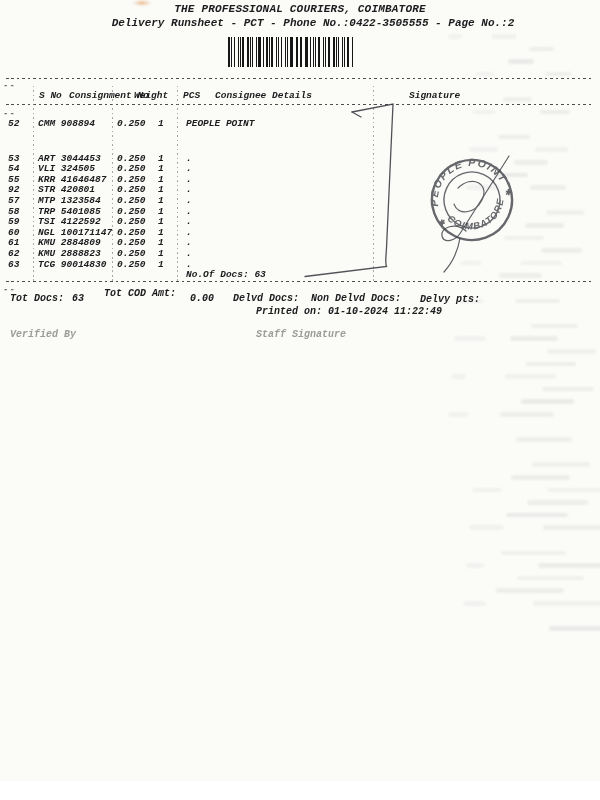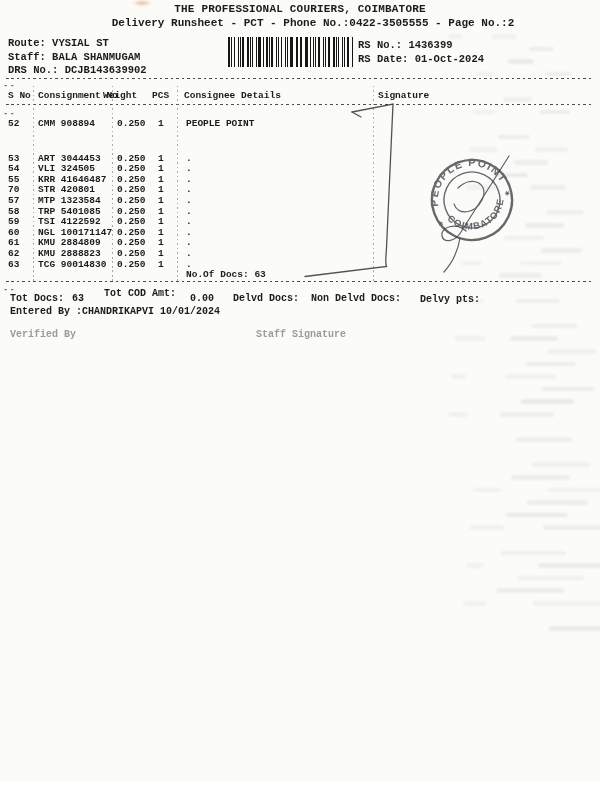--- a/index.html
+++ b/index.html
@@ -1,34 +1,34 @@
 <!DOCTYPE html>
 <html><head>
 <meta charset="utf-8">
 <style>
   html,body{margin:0;padding:0;background:#ffffff;}
   .page{
     position:relative;width:600px;height:781px;overflow:hidden;
     background:#fbfbf8;
     font-family:"Liberation Mono","DejaVu Sans Mono",monospace;
-    color:#1c1c1e;font-weight:700;
+    color:#1c1c1e;font-weight:700;font-style:italic;
   }
   .abs{position:absolute;white-space:nowrap;}
   .title{top:3px;left:0;width:600px;text-align:center;font-size:11px;letter-spacing:.2px;}
   .subtitle{top:17px;left:13px;width:600px;text-align:center;font-size:11px;}
   .meta-left{top:37px;left:8px;font-size:10.5px;line-height:13.5px;}
   .meta-right{top:39px;left:358px;font-size:10.5px;line-height:13.5px;}
   .meta-left div,.meta-right div{white-space:pre;}
   .barcode{top:37px;left:228px;width:126px;height:30px;display:flex;align-items:stretch;}
   .barcode i{display:block;background:#161616;}
   .hdash{height:1px;left:6px;width:588px;
     background:repeating-linear-gradient(90deg,#4c4c4c 0 2.5px,transparent 2.5px 5.5px);}
   .vdot{width:1px;top:86px;height:198px;opacity:.75;
     background:repeating-linear-gradient(180deg,#8d8d8d 0 1.5px,transparent 1.5px 4.5px);}
-  .th{top:90px;font-size:9.5px;}
+  .th{top:90px;font-size:9.5px;margin-left:31px;}
   .tick{color:#787878;font-size:9px;letter-spacing:1px;}
   .rows{top:119px;left:0;width:600px;}
   .trow{position:relative;height:10.6px;font-size:9.5px;line-height:10.6px;}
   .trow.first{margin-bottom:24px;}
   .trow span{position:absolute;white-space:nowrap;}
   .c-sno{left:8px;} .c-con{left:38px;} .c-wt{left:117px;}
   .c-pcs{left:158px;} .c-cde{left:186px;}
   .nodocs{top:269px;left:186px;font-size:9.5px;}
   .sum{font-size:10px;}
   .faded{color:#9b9b99;}
@@ -43,25 +43,20 @@
 </head>
 <body>
 
 <div class="page">
 
   <div class="abs smudge"></div>
 
   <div class="abs title">THE PROFESSIONAL COURIERS, COIMBATORE</div>
   <div class="abs subtitle">Delivery Runsheet - PCT - Phone No.:0422-3505555 - Page No.:2</div>
 
-  <div class="abs meta-left">
-    <div>Route: VYSIAL ST</div>
-    <div>Staff: BALA SHANMUGAM</div>
-    <div>DRS No.: DCJB143639902</div>
-  </div>
 
   <div class="abs barcode" id="barcode">
       <i style="width: 3px; margin-right: 1px;"></i>
       <i style="width: 1px; margin-right: 2px;"></i>
       <i style="width: 2px; margin-right: 3px;"></i>
       <i style="width: 1px; margin-right: 1px;"></i>
       <i style="width: 1px; margin-right: 2px;"></i>
       <i style="width: 3px; margin-right: 3px;"></i>
       <i style="width: 2px; margin-right: 1px;"></i>
       <i style="width: 1px; margin-right: 2px;"></i>
@@ -92,24 +87,20 @@
       <i style="width: 4px; margin-right: 3px;"></i>
       <i style="width: 2px; margin-right: 1px;"></i>
       <i style="width: 1px; margin-right: 2px;"></i>
       <i style="width: 1px; margin-right: 3px;"></i>
       <i style="width: 2px; margin-right: 1px;"></i>
       <i style="width: 1px; margin-right: 2px;"></i>
       <i style="width: 3px; margin-right: 3px;"></i>
       <i style="width: 2px; margin-right: 1px;"></i>
     </div>
 
-  <div class="abs meta-right">
-    <div>RS No.: 1436399</div>
-    <div>RS Date: 01-Oct-2024</div>
-  </div>
 
   <div class="abs hdash" style="top:78px"></div>
   <div class="abs tick" style="top:81px;left:3px">--</div>
 
   <div class="abs th" style="left:8px">S No</div>
   <div class="abs th" style="left:38px">Consignment No</div>
   <div class="abs th" style="left:103px">Weight</div>
   <div class="abs th" style="left:152px">PCS</div>
   <div class="abs th" style="left:184px">Consignee Details</div>
   <div class="abs th" style="left:378px">Signature</div>
@@ -145,21 +136,21 @@
       <span class="c-cde">.</span>
     </div>
       <div class="trow">
       <span class="c-sno">55</span>
       <span class="c-con">KRR 41646487</span>
       <span class="c-wt">0.250</span>
       <span class="c-pcs">1</span>
       <span class="c-cde">.</span>
     </div>
       <div class="trow">
-      <span class="c-sno">70</span>
+      <span class="c-sno">92</span>
       <span class="c-con">STR 420801</span>
       <span class="c-wt">0.250</span>
       <span class="c-pcs">1</span>
       <span class="c-cde">.</span>
     </div>
       <div class="trow">
       <span class="c-sno">57</span>
       <span class="c-con">MTP 1323584</span>
       <span class="c-wt">0.250</span>
       <span class="c-pcs">1</span>
@@ -215,21 +206,21 @@
   <div class="abs tick" style="top:285px;left:3px">--</div>
 
   <div class="abs sum" style="top:293px;left:10px">Tot Docs:</div>
   <div class="abs sum" style="top:293px;left:72px">63</div>
   <div class="abs sum" style="top:288px;left:104px">Tot COD Amt:</div>
   <div class="abs sum" style="top:293px;left:190px">0.00</div>
   <div class="abs sum" style="top:293px;left:233px">Delvd Docs:</div>
   <div class="abs sum" style="top:293px;left:311px">Non Delvd Docs:</div>
   <div class="abs sum" style="top:294px;left:420px">Delvy pts:</div>
 
-  <div class="abs sum" style="top:306px;left:10px">Entered By :CHANDRIKAPVI 10/01/2024</div>
+  <div class="abs sum" style="top:306px;left:256px">Printed on: 01-10-2024 11:22:49</div>
 
   <div class="abs sum faded" style="top:329px;left:10px">Verified By</div>
   <div class="abs sum faded" style="top:329px;left:256px">Staff Signature</div>
 
   <svg class="pen-svg" width="600" height="800" viewBox="0 0 600 800">
     <g fill="none" stroke="#33353a" stroke-width="1.3" stroke-linecap="round" opacity=".85">
       <path d="M352,112 L393,104 C391,150 388,212 386.5,248 C385.8,259 385,264 386.5,266.5 L305,276.5"></path>
       <path d="M352,112 l9,5"></path>
     </g>
   </svg>

